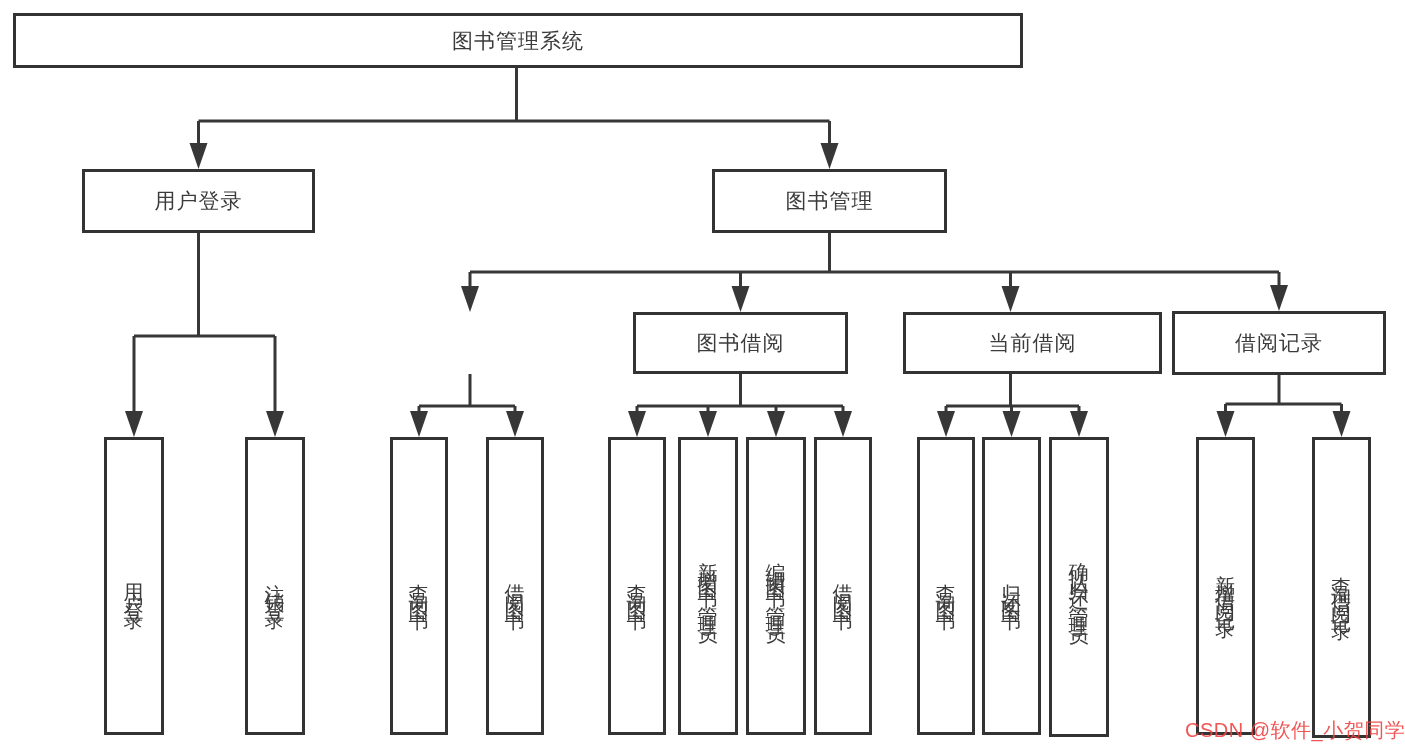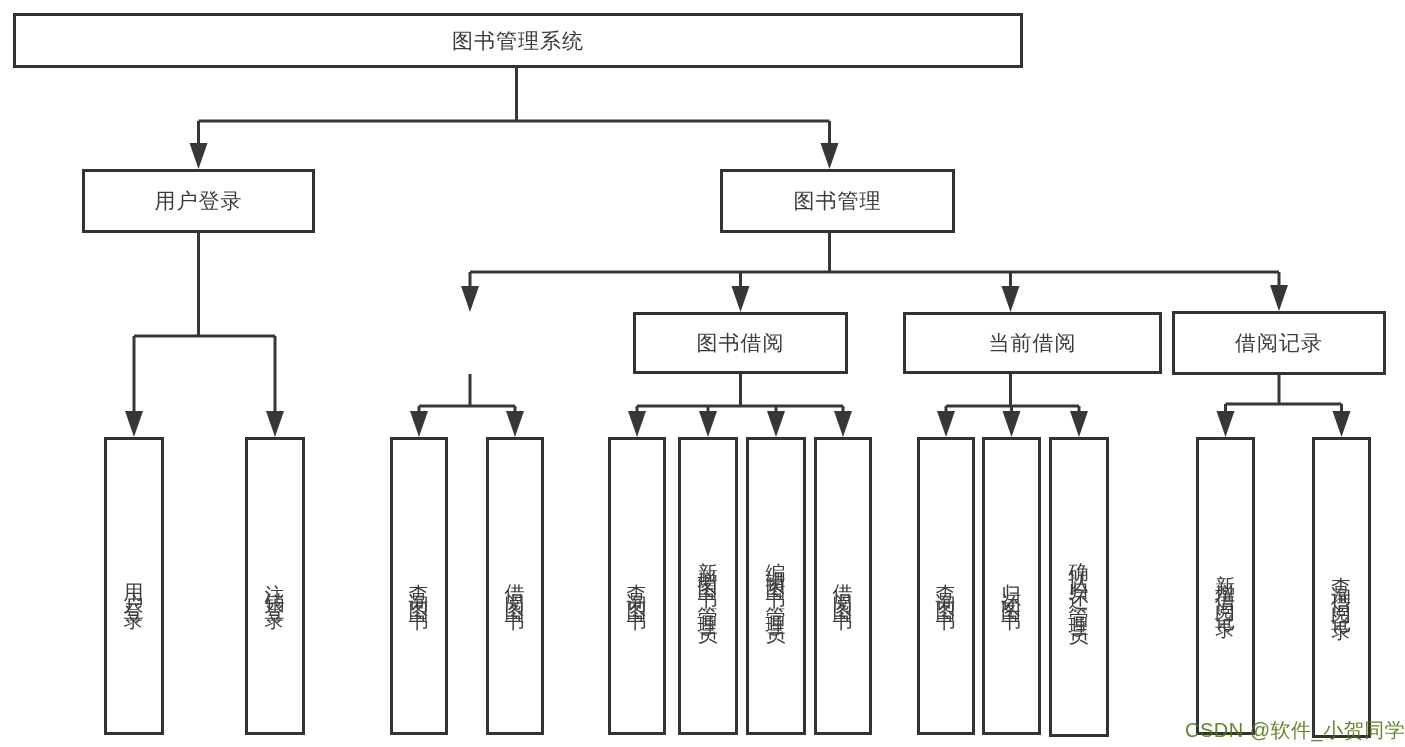--- a/index.html
+++ b/index.html
@@ -54,21 +54,21 @@
     letter-spacing: 9px;
     line-height: 1.1;
     white-space: nowrap;
   }
   .watermark {
     position: absolute;
     left: 1185px;
     top: 717px;
     width: 220px;
     font-size: 20px;
-    color: #4d7c0f;
+    color: #ef4444;
     opacity: 0.9;
     white-space: nowrap;
     z-index: 5;
     letter-spacing: 0.5px;
   }
 </style>
 </head>
 <body>
 
 <div id="canvas">
@@ -149,21 +149,21 @@
     </g>
   </svg>
 
   <div class="node h" style="left:13px; top:13px; width:1010px; height:55px;">
     <span>图书管理系统</span>
   </div>
 
   <div class="node h" style="left:82px; top:169px; width:233px; height:64px;">
     <span>用户登录</span>
   </div>
-  <div class="node h" style="left:712px; top:169px; width:235px; height:64px;margin-left:8px;">
+  <div class="node h" style="left:712px; top:169px; width:235px; height:64px;">
     <span>图书管理</span>
   </div>
 
   <div class="node h" style="left:633px; top:312px; width:215px; height:62px;">
     <span>图书借阅</span>
   </div>
   <div class="node h" style="left:903px; top:312px; width:259px; height:62px;">
     <span>当前借阅</span>
   </div>
   <div class="node h" style="left:1172px; top:311px; width:214px; height:64px;">

